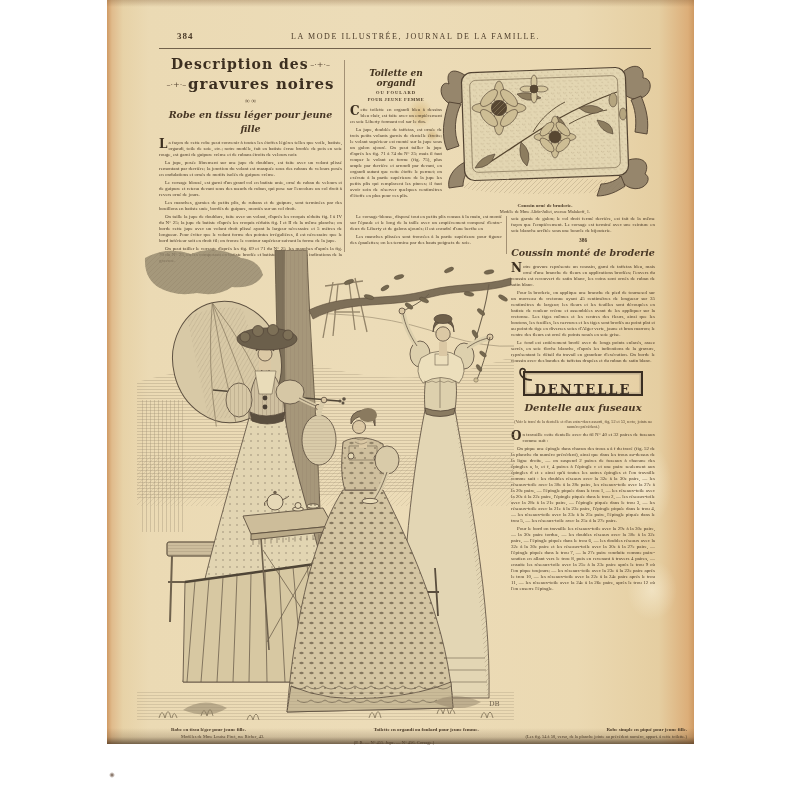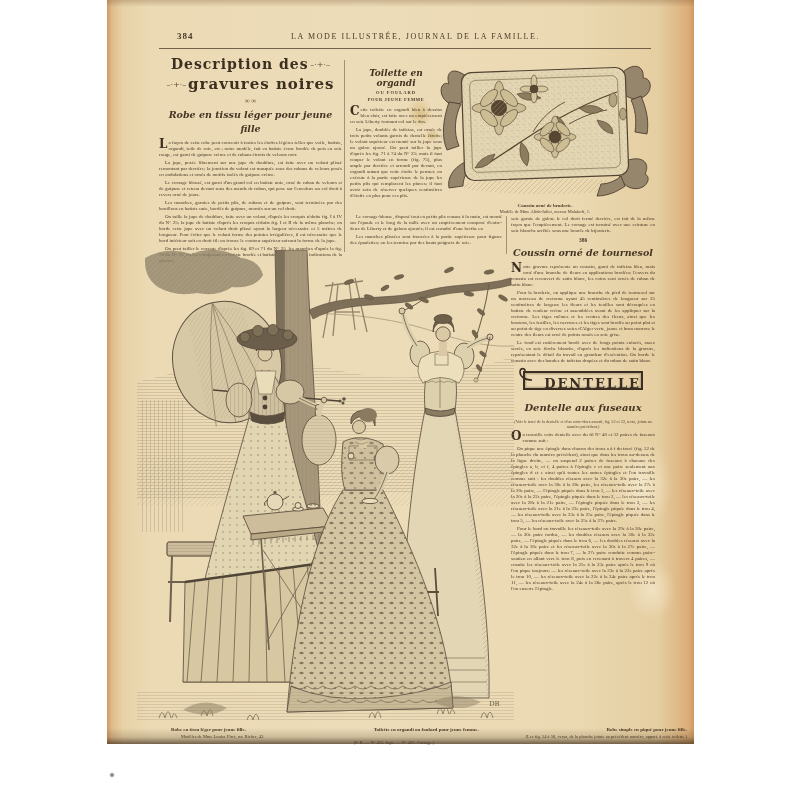--- a/index.html
+++ b/index.html
@@ -35,23 +35,23 @@
       text-align:center;color:#43331f;line-height:10px;margin-bottom:2px;}
   .m-sub{font-size:4.5px;font-weight:bold;letter-spacing:1px;text-align:center;line-height:6px;margin-bottom:1px;}
   .m-sub2{font-size:4.5px;font-weight:bold;letter-spacing:.6px;text-align:center;line-height:6px;margin-bottom:4px;}
 
   .fig-cushion{position:absolute;left:330px;top:50px;width:216px;}
   .fig-cushion .cap1{font-size:5px;font-weight:bold;text-align:center;line-height:6px;margin-top:1px;}
   .fig-cushion .cap2{font-size:4.5px;text-align:center;line-height:5.5px;}
 
   .secnum{text-align:center;font-size:5.5px;font-weight:bold;margin:3px 0;line-height:6px;}
 
-  .banner{margin:7px auto 4px auto;width:116px;border:2px solid #3a2e22;text-align:right;
+  .banner{margin:7px auto 4px auto;width:116px;border:2px solid #3a2e22;text-align:center;
       font-family:"DejaVu Serif",serif;font-weight:bold;font-size:13px;letter-spacing:2px;
-      color:#3a2e22;padding:8px 0 1px 0;box-shadow:inset 0 0 0 1.5px #c9b astray;}
+      color:#3a2e22;padding:14px 0 1px 0;box-shadow:inset 0 0 0 1.5px #c9b astray;}
   .banner{box-shadow:inset 0 0 0 1.5px #c3b190;position:relative;}
   .banner .curl{position:absolute;left:-7px;top:-7px;}
 
   .note{font-size:4.2px;text-align:center;line-height:5px;margin:2px 0 3px 0;color:#55422e;}
 
   .eng{position:absolute;left:30px;top:250px;}
 
   .caps{position:absolute;left:64px;top:727px;width:516px;}
   .caps .row1{display:flex;justify-content:space-between;font-size:5px;font-weight:bold;line-height:6px;}
   .caps .row2{display:flex;justify-content:space-between;font-size:4.5px;line-height:6px;margin-top:1px;}
@@ -186,33 +186,33 @@
 
         <ellipse cx="108" cy="136" rx="84" ry="8" fill="url(#c-hd)" opacity="0.45"></ellipse>
       </svg>
       <div class="cap1">Coussin orné de broderie.</div>
       <div class="cap2">Modèle de Mme Alida-Juliet, avenue Malakoff, 1.</div>
     </div>
 
     <div class="col" style="left:404px;top:216px;width:144px;">
       <p style="text-indent:0;">soie garnie de galon; le col droit fermé derrière, est fait de la même façon que l'empiècement. Le corsage est terminé avec une ceinture en soie blanche arrêtée sous une boucle de bijouterie.</p>
       <div class="secnum">386</div>
-      <div class="script-title">Coussin orné de tournesol</div>
+      <div class="script-title">Coussin monté de broderie</div>
       <p class="dc">Notre gravure représente un coussin, garni de taffetas bleu, mais orné d'une branche de fleurs en applications brodées; l'envers du coussin est recouvert de satin blanc, les coins sont ornés de ruban de satin blanc.</p>
       <p>Pour la broderie, on applique une branche de pied de tournesol sur un morceau de cretonne ayant 45 centimètres de longueur sur 35 centimètres de largeur; les fleurs et les feuilles sont découpées en batiste de couleur crème et assemblées avant de les appliquer sur la cretonne. Les tiges mêmes et les centres des fleurs, ainsi que les boutons, les feuilles, les nervures et les tiges sont brodés au point plat et au point de tige en diverses soies d'Alger verte, jaune et brun marron; le centre des fleurs est orné de points noués en soie grise.</p>
       <p>Le fond est entièrement brodé avec de longs points enlacés, assez serrés, en soie floche blanche, d'après les indications de la gravure, représentant le détail du travail en grandeur d'exécution. On borde le coussin avec des bandes de taffetas drapées et du ruban de satin blanc.</p>
 
       <div class="banner">
         <svg class="curl" width="16" height="16" viewBox="0 0 16 16">
           <path d="M14 14 C6 14 2 10 2 6 C2 3 4 2 6 3 C8 4 7 7 5 7" fill="none" stroke="#3a2e22" stroke-width="1.6"></path>
         </svg>
         <span>DENTELLE</span>
       </div>
 
-      <div class="script-title" style="font-size:10px;margin-top:11px;">Dentelle aux fuseaux</div>
+      <div class="script-title" style="font-size:10px;margin-top:5px;">Dentelle aux fuseaux</div>
       <div class="note">(Voir le tracé de la dentelle et d'un entre-deux assorti, fig. 52 et 53, recto, joints au numéro précédent.)</div>
       <p class="dc">On travaille cette dentelle avec du fil N° 40 et 32 paires de fuseaux comme suit :</p>
       <p>On pique une épingle dans chacun des trous a à f du tracé (fig. 52 de la planche du numéro précédent), ainsi que dans les trous au-dessus de la ligne droite, — on suspend 2 paires de fuseaux à chacune des épingles a, b, et f, 4 paires à l'épingle c et une paire seulement aux épingles d et e ainsi qu'à toutes les autres épingles et l'on travaille comme suit : les doubles réseaux avec la 32e à la 30e paire, — les réseaux-toile avec la 30e à la 28e paire, les réseaux-toile avec la 27e à la 20e paire, — l'épingle piquée dans le trou 1, — les réseaux-toile avec la 20e à la 22e paire, l'épingle piquée dans le trou 2, — les réseaux-toile avec la 28e à la 21e paire, — l'épingle piquée dans le trou 3, — les réseaux-toile avec la 21e à la 23e paire, l'épingle piquée dans le trou 4, — les réseaux-toile avec la 23e à la 25e paire, l'épingle piquée dans le trou 5, — les réseaux-toile avec la 25e à la 27e paire.</p>
       <p>Pour le bord on travaille les réseaux-toile avec la 29e à la 30e paire, — la 30e paire tordue, — les doubles réseaux avec la 30e à la 32e paire, — l'épingle piquée dans le trou 6, — les doubles réseaux avec la 32e à la 30e paire et les réseaux-toile avec la 30e à la 27e paire, — l'épingle piquée dans le trou 7, — la 27e paire conduite comme paire-soutien en allant vers le trou 8, puis en revenant à travers 4 paires, — ensuite les réseaux-toile avec la 25e à la 23e paire après le trou 9 où l'on pique toujours; — les réseaux-toile avec la 23e à la 22e paire après le trou 10, — les réseaux-toile avec la 22e à la 24e paire après le trou 11, — les réseaux-toile avec la 24e à la 26e paire, après le trou 12 où l'on enserre l'épingle.</p>
     </div>
 
     <svg class="eng" width="377" height="474" viewBox="0 0 377 474">
       <defs>
         <pattern id="e-hH" width="4" height="3" patternUnits="userSpaceOnUse">
           <path d="M0 1.5h4" stroke="#a8997c" stroke-width="0.6"></path>

